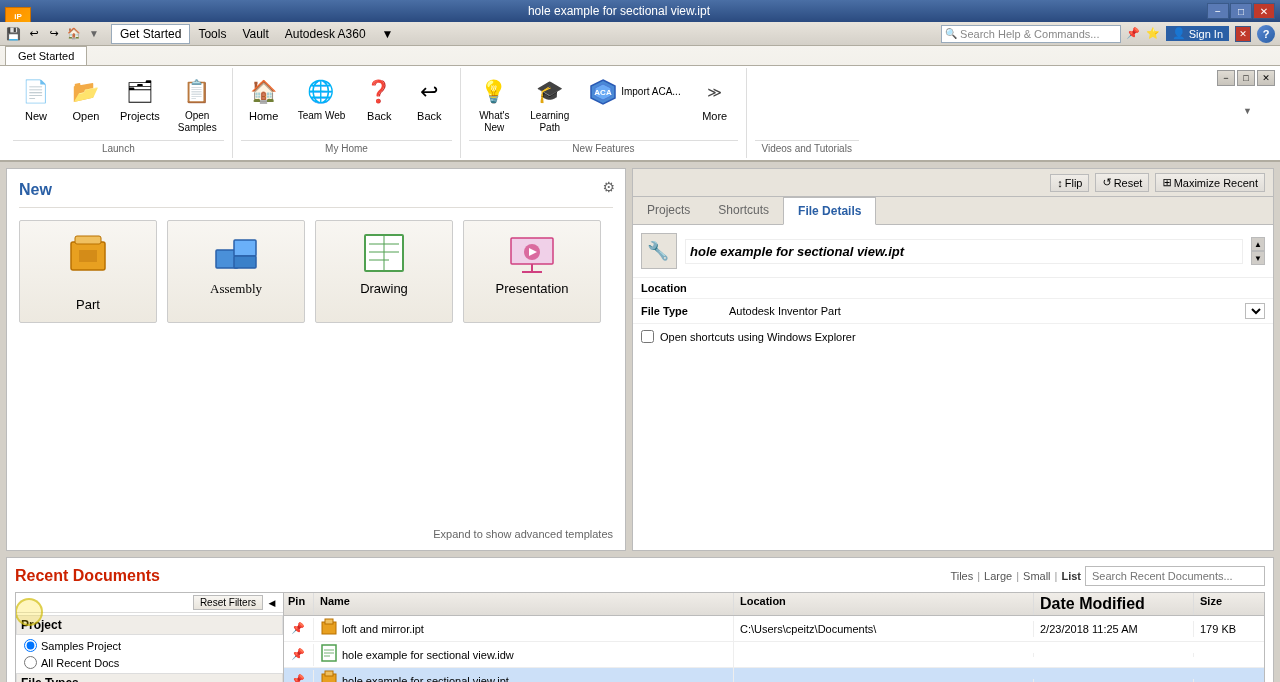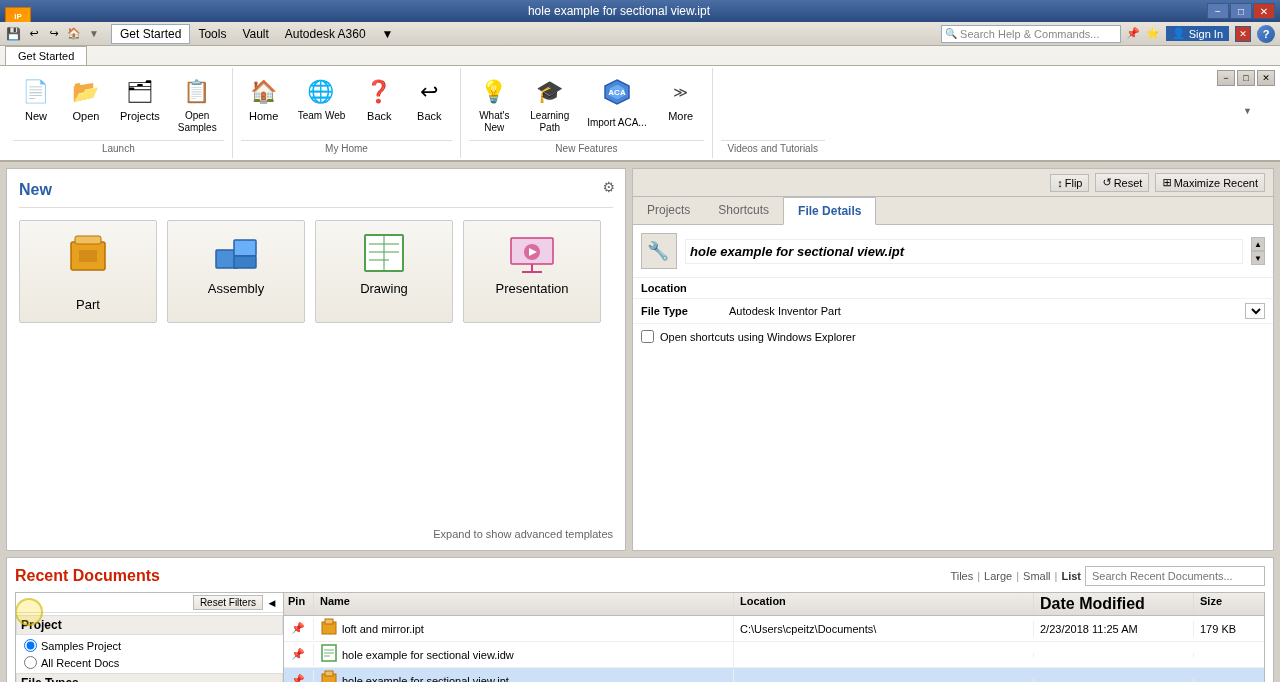--- a/index.html
+++ b/index.html
@@ -104,21 +104,21 @@
     <div style="display:flex;flex-direction:column;align-items:center;padding:2px 8px;border-right:1px solid #ddd;min-width:200px;">
       <div style="display:flex;gap:4px;flex:1;align-items:flex-start;padding-top:2px;">
         <div style="display:flex;flex-direction:column;align-items:center;gap:2px;cursor:pointer;padding:3px 6px;border:1px solid transparent;border-radius:2px;min-width:50px;">
           <div style="width:32px;height:32px;display:flex;align-items:center;justify-content:center;font-size:22px;">💡</div>
           <div style="font-size:10px;text-align:center;line-height:1.2;">What's<br>New</div>
         </div>
         <div style="display:flex;flex-direction:column;align-items:center;gap:2px;cursor:pointer;padding:3px 6px;border:1px solid transparent;border-radius:2px;min-width:52px;">
           <div style="width:32px;height:32px;display:flex;align-items:center;justify-content:center;font-size:22px;">🎓</div>
           <div style="font-size:10px;text-align:center;line-height:1.2;">Learning<br>Path</div>
         </div>
-        <div style="display:flex;flex-direction:column;align-items:center;gap:9px;cursor:pointer;padding:3px 6px;border:1px solid transparent;border-radius:2px;min-width:52px;">
+        <div style="display:flex;flex-direction:row;align-items:center;gap:2px;cursor:pointer;padding:3px 6px;border:1px solid transparent;border-radius:2px;min-width:52px;">
           <div style="width:32px;height:32px;display:flex;align-items:center;justify-content:center;">
             <svg width="28" height="28" viewBox="0 0 28 28">
               <polygon points="14,2 26,8 26,20 14,26 2,20 2,8" fill="#4a8ad5" stroke="#2a5ab5" stroke-width="1.5"></polygon>
               <polygon points="14,6 22,10 22,18 14,22 6,18 6,10" fill="#6aaaf5" stroke="#4a7ad5" stroke-width="1"></polygon>
               <text x="14" y="17" text-anchor="middle" font-size="8" fill="white" font-weight="bold">ACA</text>
             </svg>
           </div>
           <div style="font-size:10px;text-align:center;line-height:1.2;">Import ACA...</div>
         </div>
         <div style="display:flex;flex-direction:column;align-items:center;gap:2px;cursor:pointer;padding:3px 6px;border:1px solid transparent;border-radius:2px;min-width:32px;">
@@ -166,21 +166,21 @@
       </div>
 
       <div style="display:flex;flex-direction:column;align-items:center;gap:6px;padding:10px 16px;border:1px solid #ccc;background:linear-gradient(to bottom,#f8f6f2,#ede9e0);cursor:pointer;width:138px;border-radius:2px;">
         <div style="width:54px;height:44px;display:flex;align-items:center;justify-content:center;">
           <svg width="50" height="42" viewBox="0 0 50 42">
             <rect x="5" y="18" width="22" height="18" rx="1" fill="#4a90d9" stroke="#2a60a9" stroke-width="1.5"></rect>
             <rect x="23" y="8" width="22" height="16" rx="1" fill="#6ab0f9" stroke="#2a60a9" stroke-width="1.5"></rect>
             <rect x="23" y="24" width="22" height="12" rx="1" fill="#3a80c9" stroke="#2a60a9" stroke-width="1.5"></rect>
           </svg>
         </div>
-        <div style="font-size:13px;font-weight:500;">Assembly</div>
+        <div style="font-size:13px;font-weight:500;font-family:Liberation Serif, serif;">Assembly</div>
       </div>
 
       <div style="display:flex;flex-direction:column;align-items:center;gap:6px;padding:10px 16px;border:1px solid #ccc;background:linear-gradient(to bottom,#f8f6f2,#ede9e0);cursor:pointer;width:138px;border-radius:2px;">
         <div style="width:54px;height:44px;display:flex;align-items:center;justify-content:center;">
           <svg width="50" height="42" viewBox="0 0 50 42">
             <rect x="6" y="3" width="38" height="36" rx="1" fill="white" stroke="#50a050" stroke-width="2"></rect>
             <line x1="10" y1="12" x2="40" y2="12" stroke="#50a050" stroke-width="1"></line>
             <line x1="10" y1="20" x2="40" y2="20" stroke="#50a050" stroke-width="1"></line>
             <line x1="10" y1="28" x2="30" y2="28" stroke="#50a050" stroke-width="1"></line>
             <line x1="25" y1="3" x2="25" y2="39" stroke="#50a050" stroke-width="1"></line>

